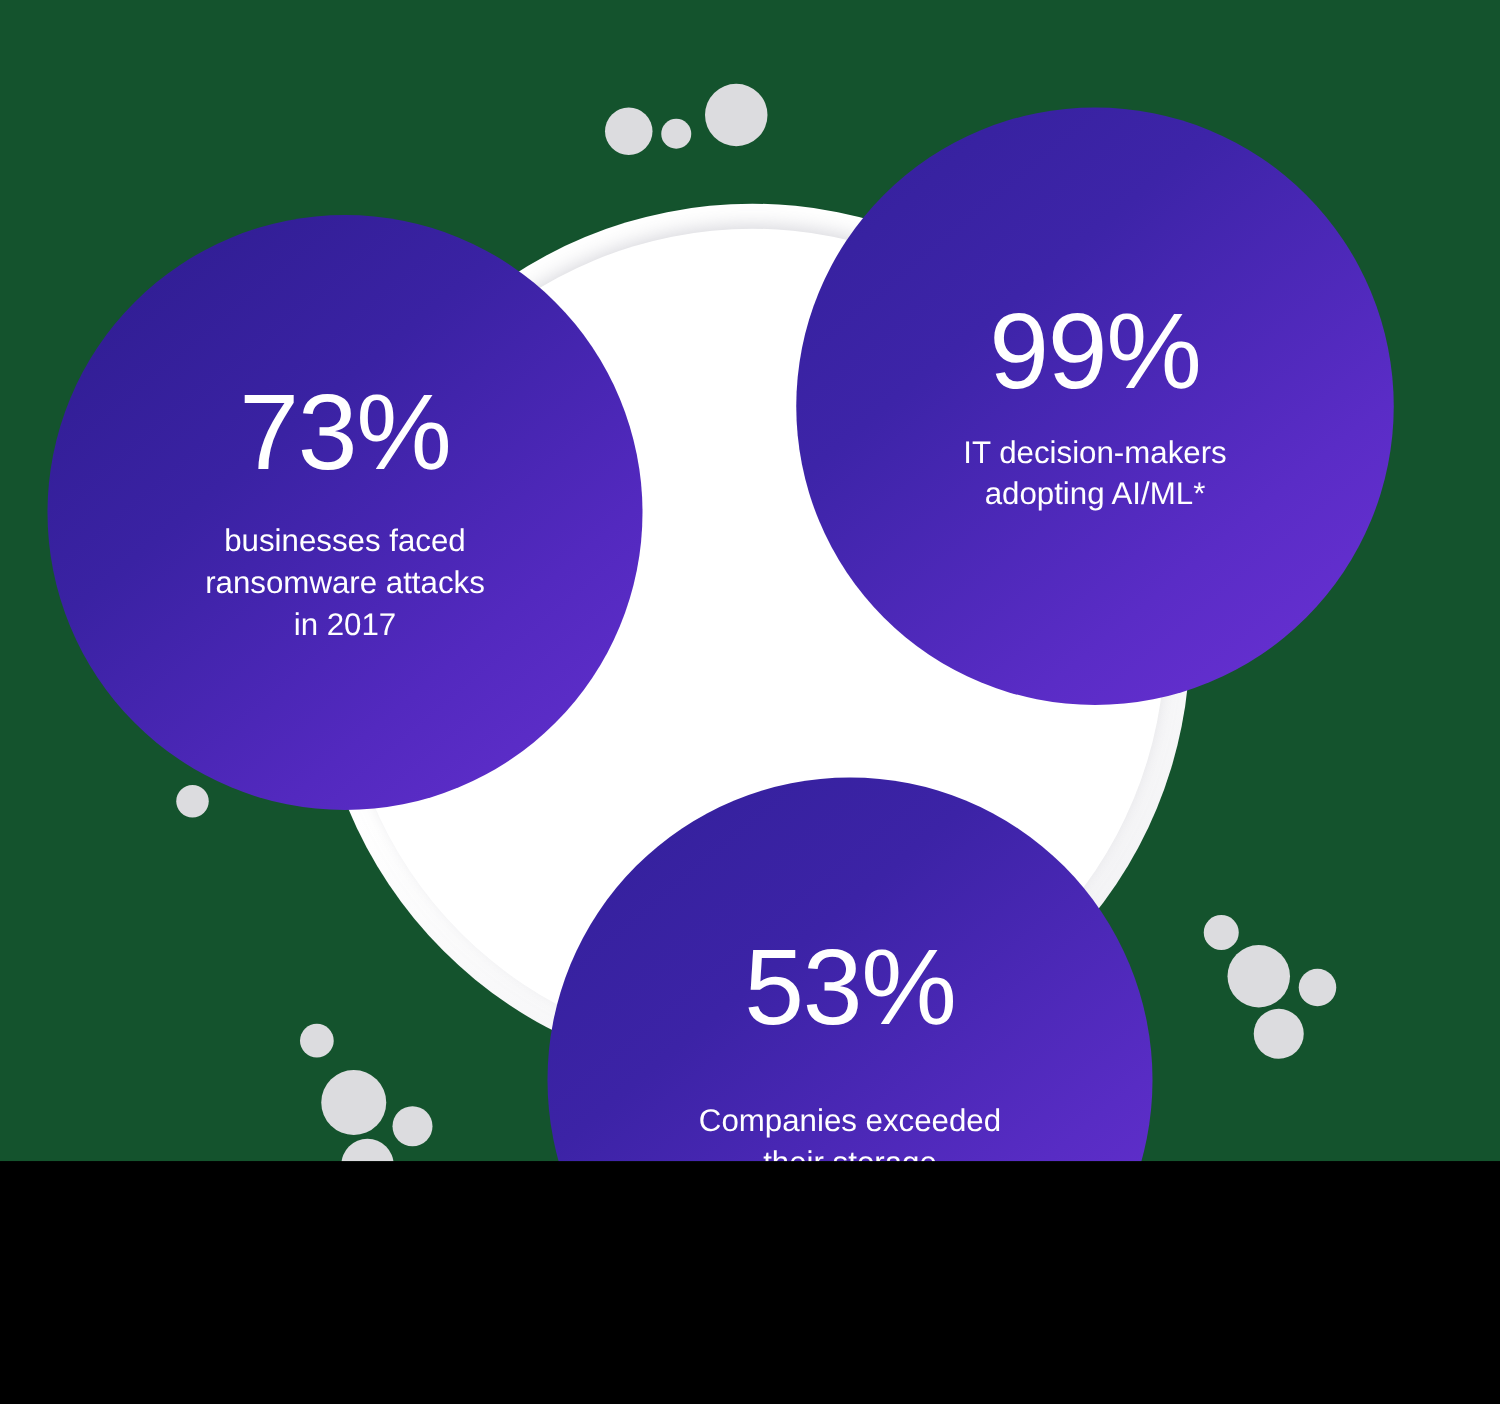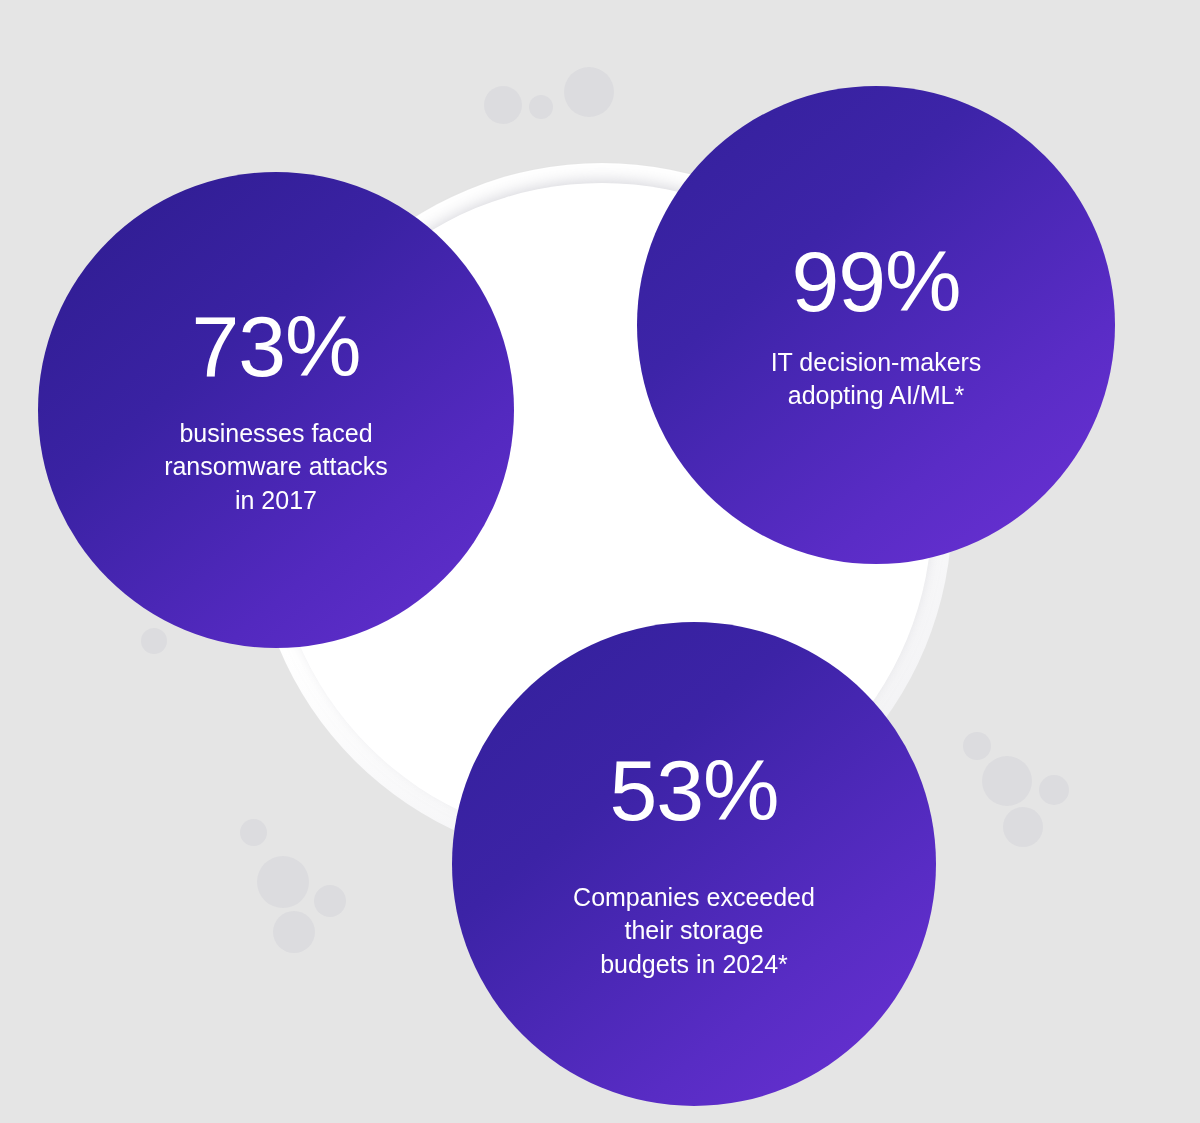--- a/index.html
+++ b/index.html
@@ -6,22 +6,22 @@
     margin: 0;
     padding: 0;
     background: #000000;
   }
   body {
     font-family: "Liberation Sans", sans-serif;
   }
   .stage {
     position: relative;
     width: 1200px;
-    height: 1123px;
-    background: #e5e5e5;
+    height: 929px;
+    background: #14532d;
     overflow: hidden;
   }
 
   
   .bg-disc {
     position: absolute;
     border-radius: 50%;
   }
   .bg-disc-outer {
     left: 252px;
@@ -83,21 +83,21 @@
     left: 637px;
     top: 86px;
     width: 478px;
     height: 478px;
     background: linear-gradient(140deg, #33209a 0%, #3d24a8 34%, #5a2cc6 72%, #6c31d6 100%);
   }
   .circle-aiml .stat-value { margin-bottom: 22px; text-align: right; }
 
   
   .circle-storage {
-    left: 452px;
+    left: 438px;
     top: 622px;
     width: 484px;
     height: 484px;
     background: linear-gradient(140deg, #32209a 0%, #3c23a6 34%, #582cc4 72%, #6b31d5 100%);
     gap: 24px;
   }
   .circle-storage .stat-value { margin-bottom: 24px; }
 
   
   .dot {

